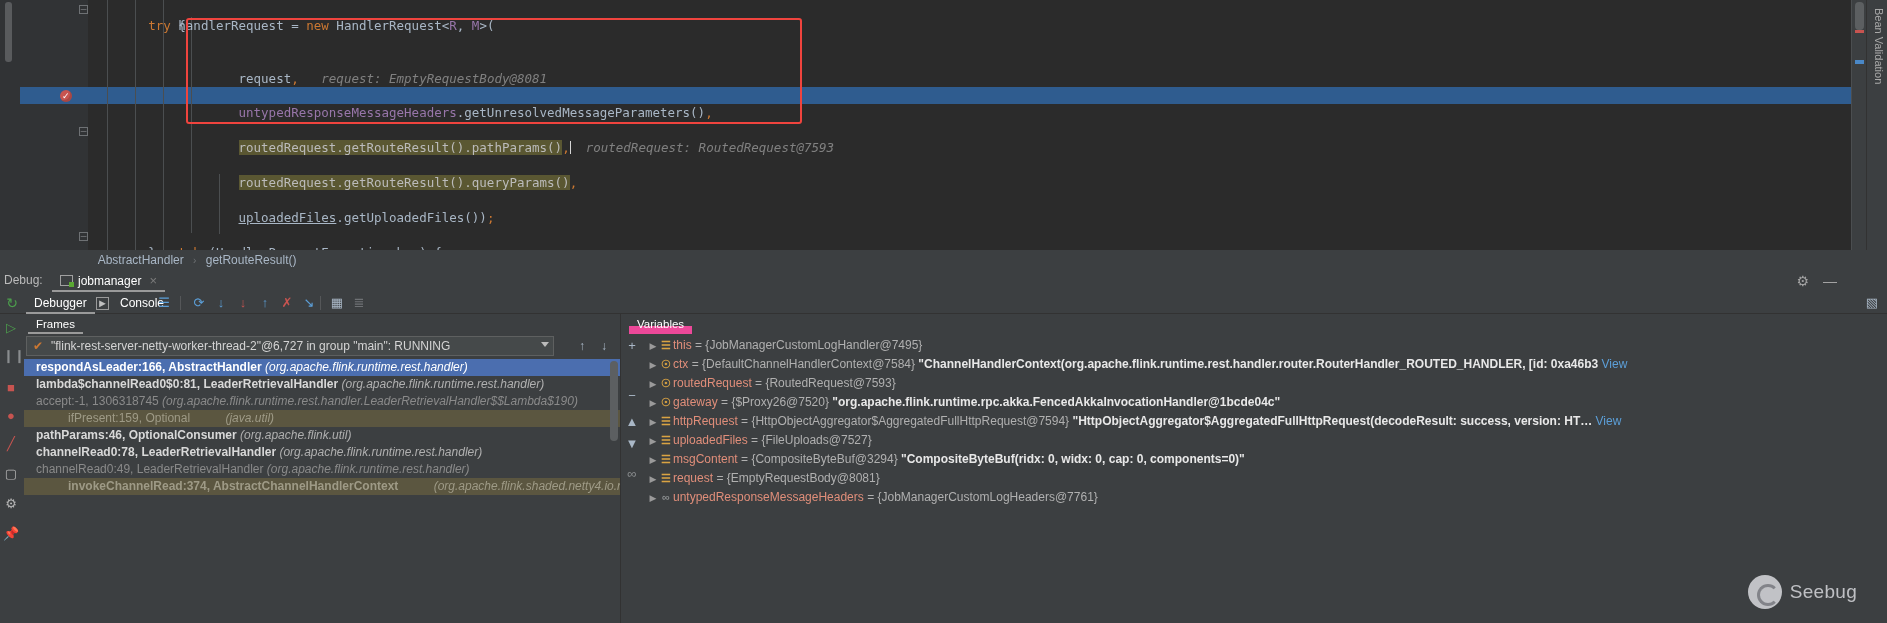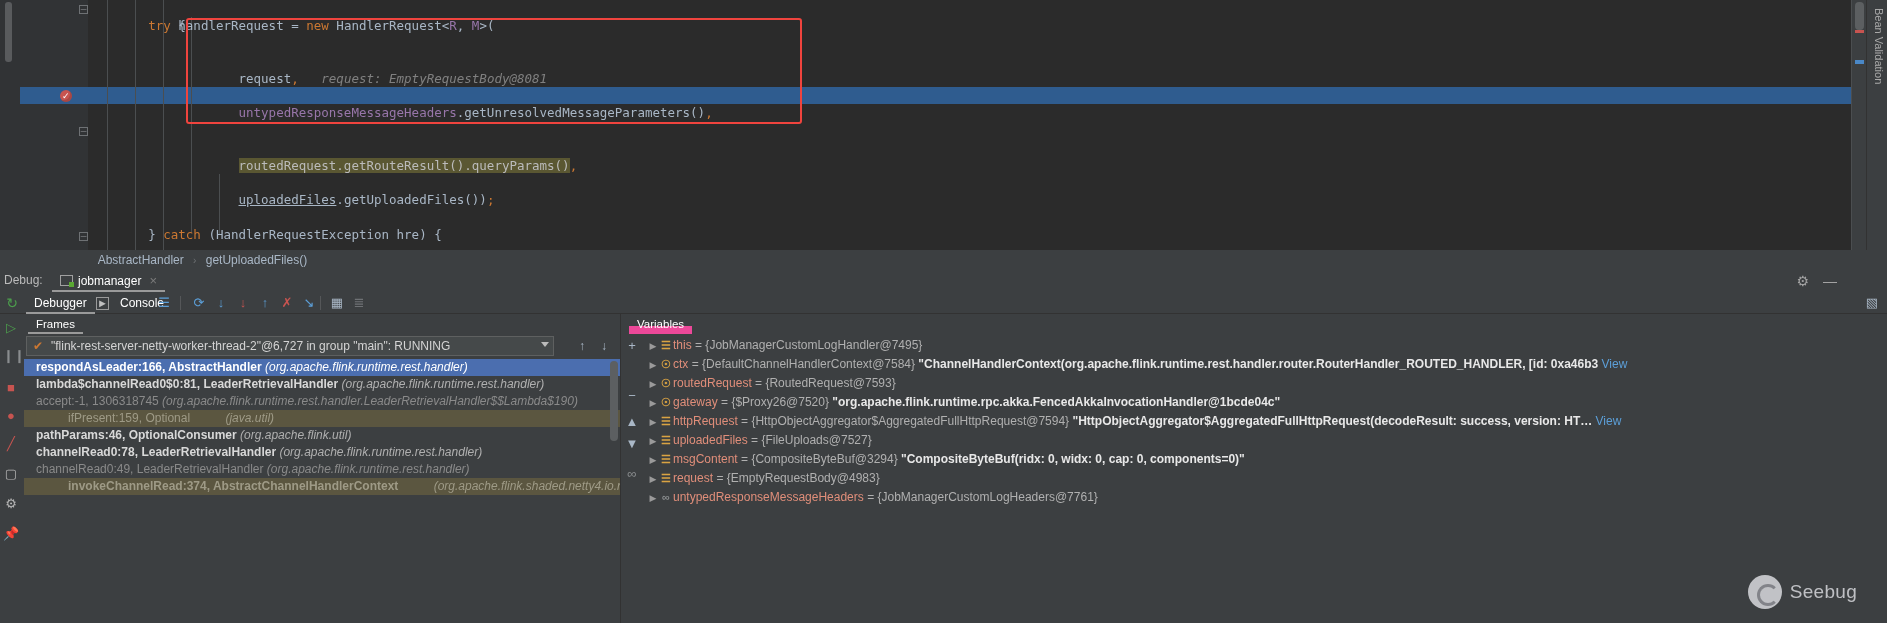--- a/index.html
+++ b/index.html
@@ -179,20 +179,24 @@
       <div class="line" style="top:34.8px;">
         
         <span class="code"><span class="t">                    request</span><span class="k">,</span><span class="t">   </span><span class="cm">request: EmptyRequestBody@8081</span></span>
       </div>
 
       <div class="line" style="top:52.2px;">
         
         <span class="code"><span class="t">                    </span><span class="fl">untypedResponseMessageHeaders</span><span class="t">.</span><span class="t">getUnresolvedMessageParameters()</span><span class="k">,</span></span>
       </div>
 
+      <div class="line cur" style="top:69.6px;">
+        
+        <span class="code"><span class="t">                    </span><span class="sel-bg">routedRequest.getRouteResult().pathParams()</span><span class="k">,</span><span class="caret"></span><span class="t">  </span><span class="cm">routedRequest: RoutedRequest@7593</span></span>
+      </div>
 
       <div class="line" style="top:87px;">
         
         <span class="code"><span class="t">                    </span><span class="sel-bg">routedRequest.getRouteResult().queryParams()</span><span class="k">,</span></span>
       </div>
 
       <div class="line" style="top:104.4px;">
         
         <span class="code"><span class="t">                    </span><span class="t ul">uploadedFiles</span><span class="t">.getUploadedFiles())</span><span class="k">;</span></span>
       </div>
@@ -215,21 +219,21 @@
   </div>
 
   <div class="rstrip">
     <div class="vtxt">Bean Validation</div>
   </div>
 
   <div class="breadcrumb">
     <span class="bc-pad"></span>
     <span>AbstractHandler</span>
     <span class="bc-sep">›</span>
-    <span>getUploadedFiles()</span>
+    <span>getRouteResult()</span>
   </div>
 
   <div class="debugpanel">
 
     <div class="dbg-header">
       <span class="dbg-label">Debug:</span>
       <div class="dbg-tab">
         <span class="ic"></span><span>jobmanager</span><span class="x">×</span>
       </div>
       <div class="hdr-icons">
@@ -325,21 +329,21 @@
         <div class="vrow">
           <span class="arw">▶</span><span class="vicon">☰</span><span class="vname">httpRequest</span> <span class="vval">= {HttpObjectAggregator$AggregatedFullHttpRequest@7594} </span><span class="vstr">"HttpObjectAggregator$AggregatedFullHttpRequest(decodeResult: success, version: HT…</span> <span class="viewlink">View</span>
         </div>
         <div class="vrow">
           <span class="arw">▶</span><span class="vicon">☰</span><span class="vname">uploadedFiles</span> <span class="vval">= {FileUploads@7527}</span>
         </div>
         <div class="vrow">
           <span class="arw">▶</span><span class="vicon">☰</span><span class="vname">msgContent</span> <span class="vval">= {CompositeByteBuf@3294} </span><span class="vstr">"CompositeByteBuf(ridx: 0, widx: 0, cap: 0, components=0)"</span>
         </div>
         <div class="vrow">
-          <span class="arw">▶</span><span class="vicon">☰</span><span class="vname">request</span> <span class="vval">= {EmptyRequestBody@4983}</span>
+          <span class="arw">▶</span><span class="vicon">☰</span><span class="vname">request</span> <span class="vval">= {EmptyRequestBody@8081}</span>
         </div>
         <div class="vrow">
           <span class="arw">▶</span><span class="vicon" style="color:#8a8d8f;">∞</span><span class="vname">untypedResponseMessageHeaders</span> <span class="vval">= {JobManagerCustomLogHeaders@7761}</span>
         </div>
       </div>
     </div>
 
     <div class="watermark">
       <div class="wm-logo"></div>
       <div class="wm-text">Seebug</div>

